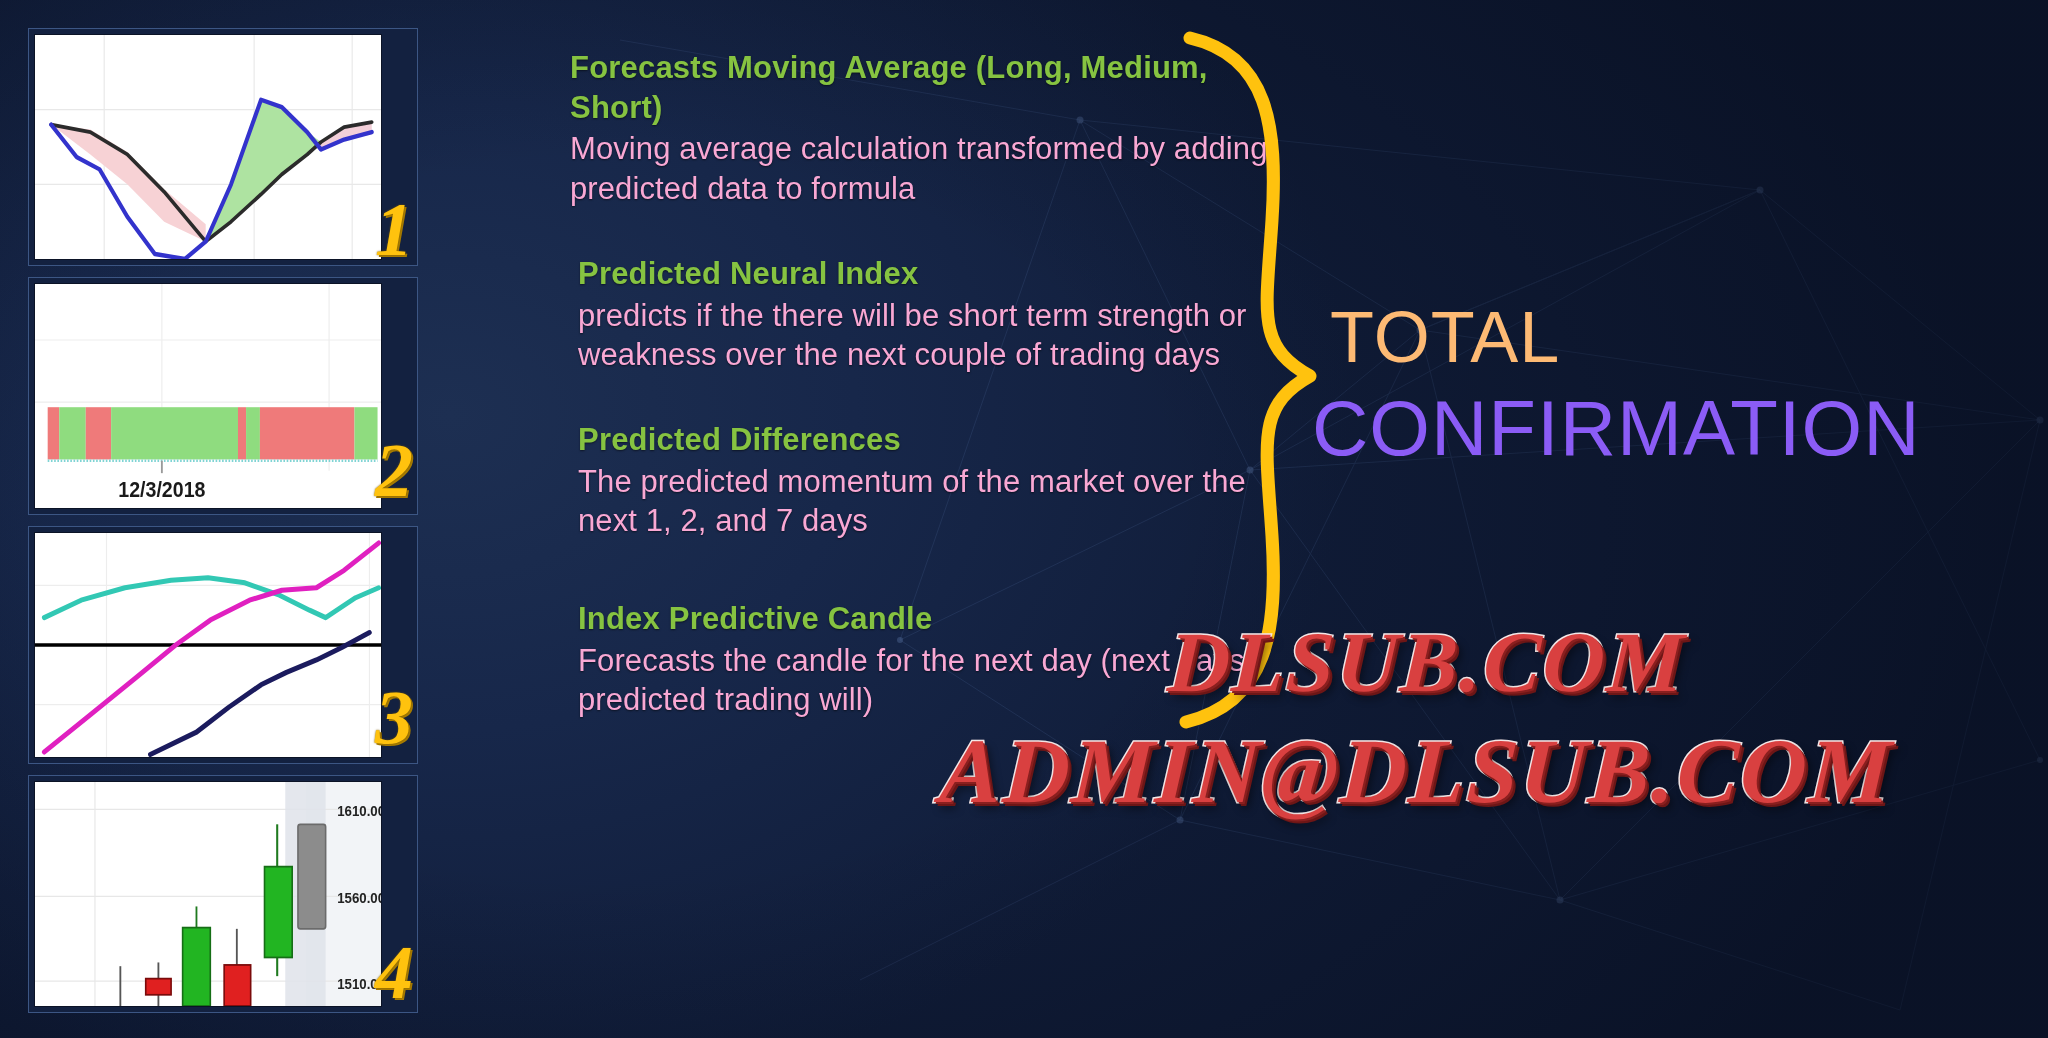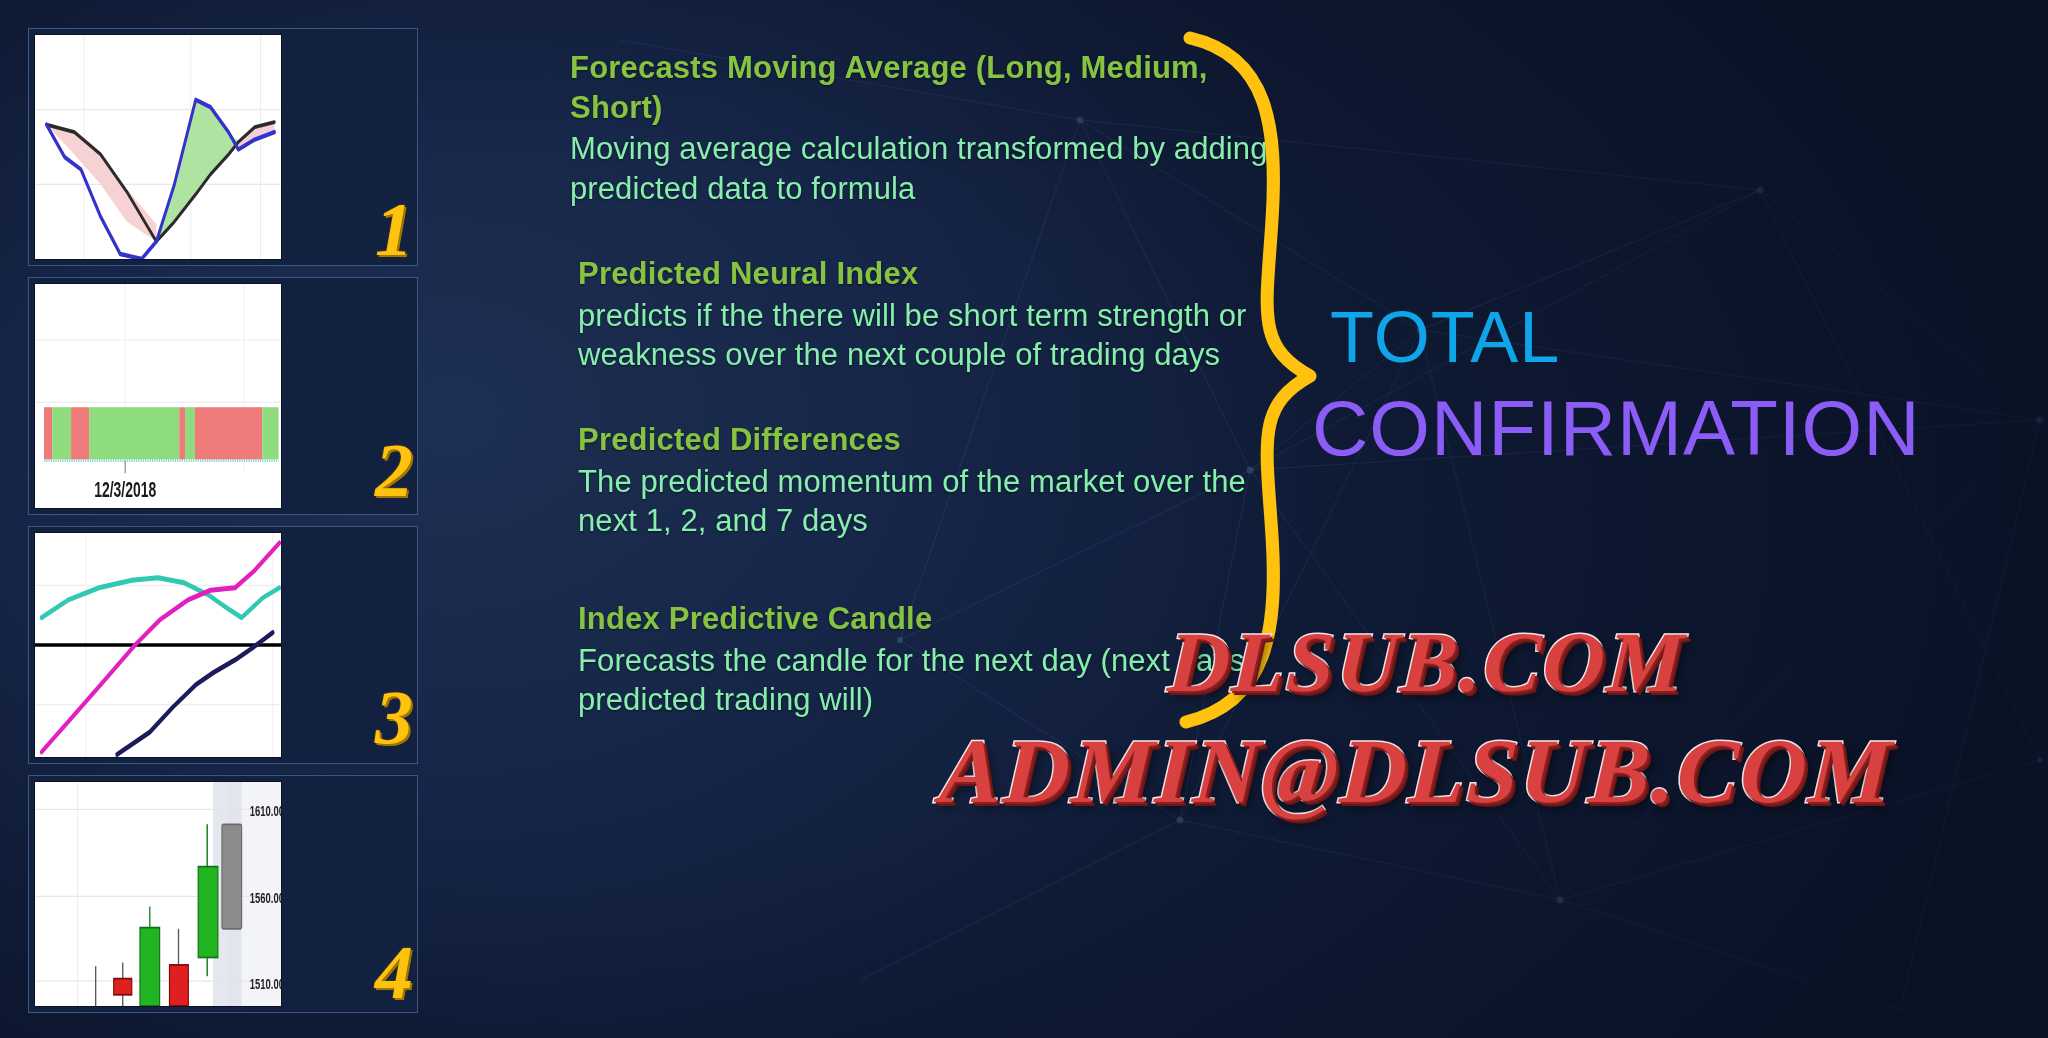--- a/index.html
+++ b/index.html
@@ -29,21 +29,21 @@
   }
   .chart-card {
     position:relative; flex:1;
     border:1px solid #3c5684;
     background:#132140;
     padding:5px 5px 5px 5px;
     display:flex;
   }
   .chart-inner {
     background:#0f766e; position:relative; overflow:hidden;
-    width:248px; height:100%;
+    width:348px; height:100%;
     border:1px solid #0b1326;
   }
   .chart-svg { display:block; width:100%; height:100%; }
   .marker {
     position:absolute; right:6px; bottom:-4px;
     font-family:"Liberation Serif", serif;
     font-size:76px; font-weight:700; font-style:italic;
     color:#FFC20E;
     text-shadow:0 0 2px #7a5a00, 2px 2px 0 #a87c00;
     line-height:1;
@@ -64,36 +64,36 @@
   #feat-3 { margin-bottom:58px; }
   .feature h2 {
     color:#86C341;
     font-size:31px; font-weight:700;
     line-height:1.28;
     letter-spacing:.2px;
     text-shadow:0 1px 2px rgba(0,0,0,.5);
     margin-bottom:2px;
   }
   .feature p {
-    color:#86efac;
+    color:#f9a8d4;
     font-size:31px; font-weight:400; line-height:1.27;
     letter-spacing:.1px;
     text-shadow:0 1px 2px rgba(0,0,0,.55);
   }
   #feat-2 h2, #feat-2 p, #feat-3 p, #feat-4 p { padding-left:8px; }
   #feat-3 h2 { padding-left:8px; }
   #feat-4 h2 { padding-left:8px; }
 
   
   #brace { position:absolute; left:1160px; top:30px; width:180px; height:700px; pointer-events:none; }
 
   
   #total-block { position:absolute; left:1330px; top:300px; width:700px; }
   #total-word {
-    color:#0ea5e9; font-size:72px; font-weight:400;
+    color:#fdba74; font-size:72px; font-weight:400;
     letter-spacing:1px; line-height:1.05;
     font-family:"Liberation Sans", sans-serif;
   }
   #confirm-word {
     color:#8b5cf6; font-size:78px; font-weight:400;
     letter-spacing:1px; line-height:1.15;
     margin-top:8px; margin-left:-18px;
     font-family:"Liberation Sans", sans-serif;
     white-space:nowrap;
   }

